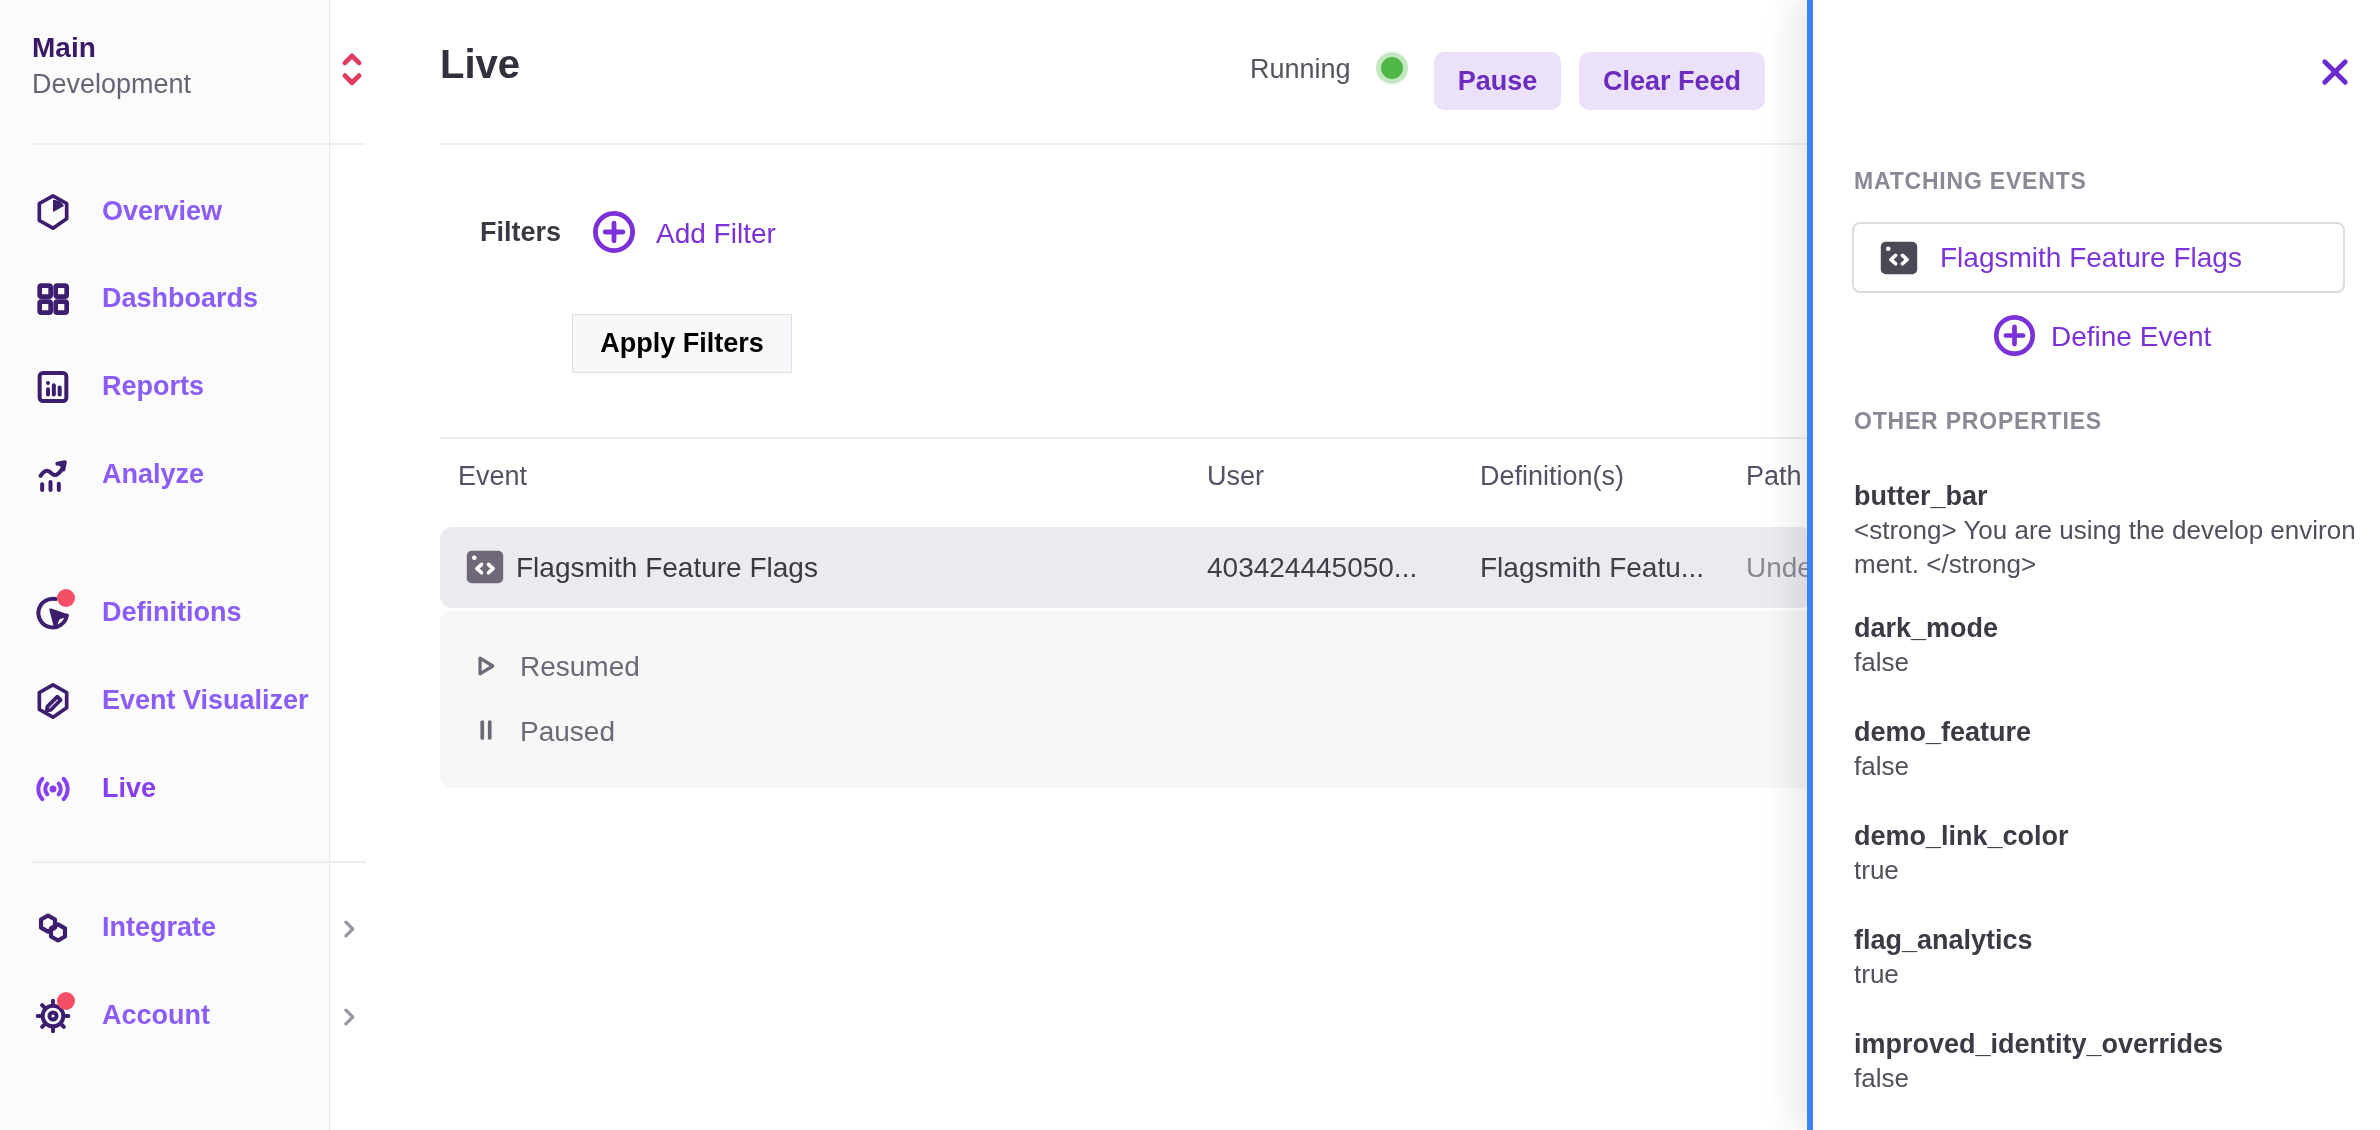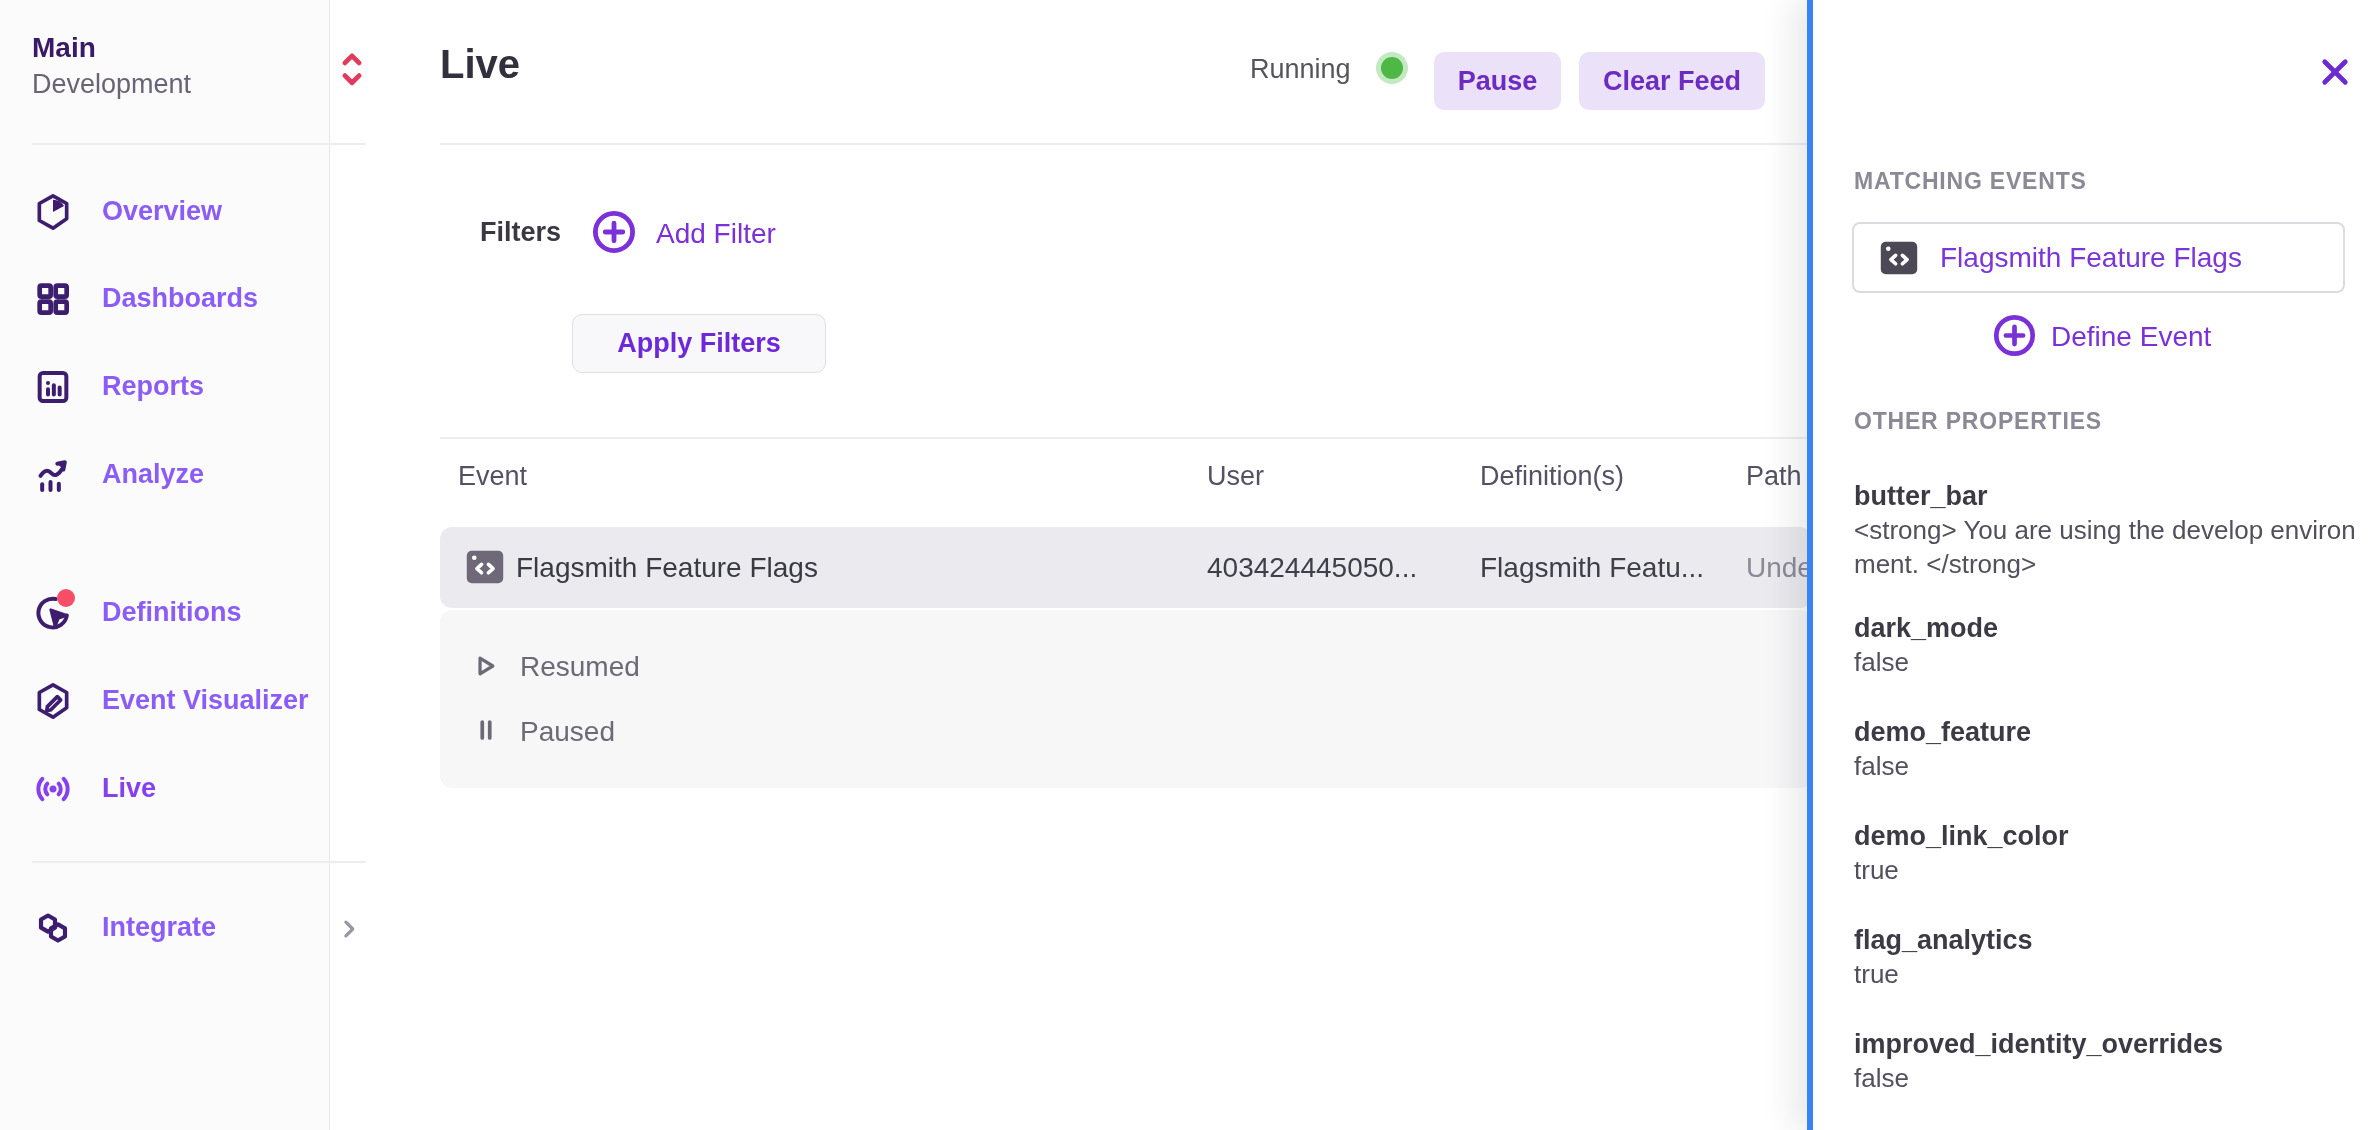--- a/index.html
+++ b/index.html
@@ -31,23 +31,23 @@
     background:#ebe2f9; color:#6d2cc0; font-size:27px; font-weight:700;
     font-family:"Liberation Sans", sans-serif; cursor:pointer;margin-top:11px; }
   #pause-btn { left:1037px; width:127px; }
   #clear-btn { left:1182px; width:186px; }
   .hdiv { position:absolute; left:43px; width:1367px; height:2px; background:#ededf1; }
 
   .filters-label { position:absolute; left:83px; top:217px; font-size:27px; font-weight:700; color:#3a3843; }
   .plus-circle { color:#7b30d8; }
   .addfilter-icon { position:absolute; left:193px; top:208px; width:48px; height:48px; }
   .addfilter-label { position:absolute; left:259px; top:218px; font-size:28px; color:#7b30d8; cursor:pointer; }
-  .apply-btn { position:absolute; left:175px; top:314px; width:254px; height:59px;
-    background:#f8f8fa; border:1px solid #dfdee4; border-radius:10px;
-    color:#6d28d9; font-size:27px; font-weight:700; font-family:"Liberation Sans", sans-serif; }
+  .apply-btn { position:absolute; left:175px; top:314px; width:220px; height:59px;
+    background:#f8f8fa; border:1px solid #dfdee4; border-radius:0;
+    color:#000000; font-size:27px; font-weight:700; font-family:"Liberation Sans", sans-serif; }
 
   .thead { position:absolute; left:43px; top:455px; width:1372px; height:46px;
     font-size:27px; font-weight:500; color:#545164; }
   .thead span { position:absolute; top:6px; }
   .col-event { left:18px; } .col-user { left:767px; } .col-defs { left:1040px; } .col-path { left:1306px; }
 
   .row-selected { position:absolute; left:43px; top:527px; width:1372px; height:81px;
     background:#ebeaee; border-radius:12px; cursor:pointer; }
   .rows-block { position:absolute; left:43px; top:610px; width:1372px; height:178px;
     background:#f7f7f8; border-radius:12px; }
@@ -176,20 +176,36 @@
           <path d="M15 9.8l4.2 2.4v4.9L15 19.5l-4.2-2.4v-4.9z"></path>
         </svg>
     </span>
     <span class="nav-label">Integrate</span>
     <span class="chev-right">
       <svg width="30" height="30" viewBox="0 0 24 24" fill="none" stroke="currentColor" stroke-width="2.6" stroke-linecap="round" stroke-linejoin="round">
           <path d="M9.5 6.5l5.5 5.5-5.5 5.5"></path>
         </svg>
     </span>
   </div>
+  <div class="nav-item" style="top:985px">
+    <span class="nav-icon">
+      <svg width="40" height="40" viewBox="0 0 24 24" fill="none" stroke="currentColor" stroke-width="2.4" stroke-linecap="round">
+          <circle cx="12" cy="12" r="6.2"></circle>
+          <circle cx="12" cy="12" r="2.1"></circle>
+          <path d="M12 4.2V2.8M12 21.2v-1.4M4.2 12H2.8M21.2 12h-1.4M6.5 6.5l-1-1M18.5 18.5l-1-1M6.5 17.5l-1 1M18.5 5.5l-1 1"></path>
+        </svg>
+      <span class="badge" style="left:24px; top:-4px"></span>
+    </span>
+    <span class="nav-label">Account</span>
+    <span class="chev-right">
+      <svg width="30" height="30" viewBox="0 0 24 24" fill="none" stroke="currentColor" stroke-width="2.6" stroke-linecap="round" stroke-linejoin="round">
+          <path d="M9.5 6.5l5.5 5.5-5.5 5.5"></path>
+        </svg>
+    </span>
+  </div>
 </nav>
 
 <main id="main">
   <h1 class="page-title">Live</h1>
   <span class="running-label">Running</span>
   <span class="status-dot"></span>
   <button class="pill-btn" id="pause-btn">Pause</button>
   <button class="pill-btn" id="clear-btn">Clear Feed</button>
   <div class="hdiv" style="top:143px"></div>
 

